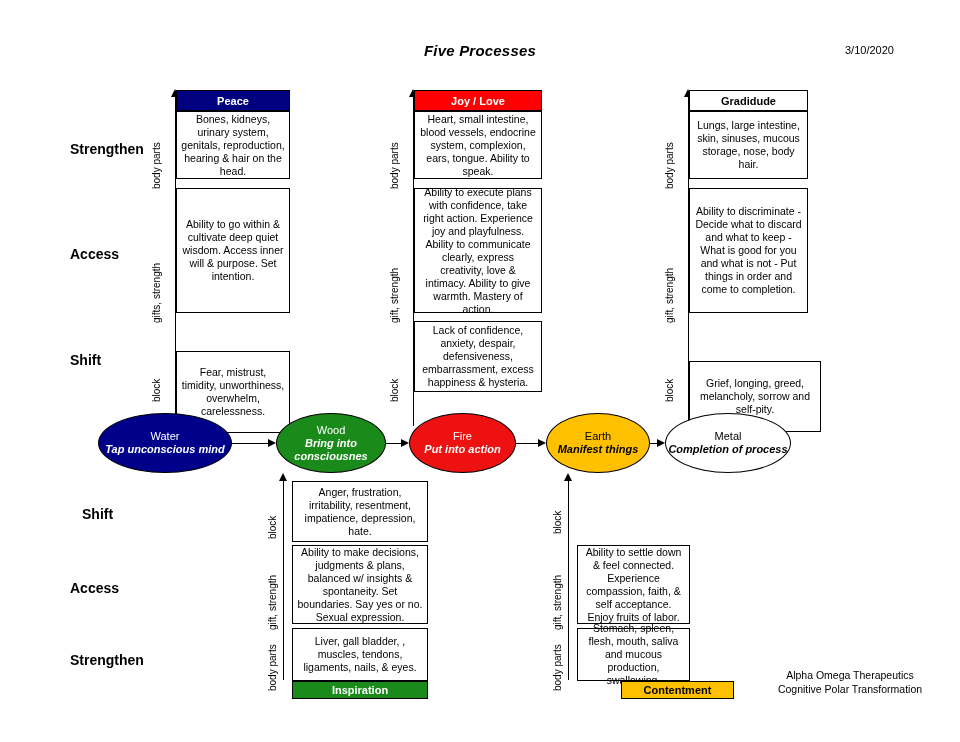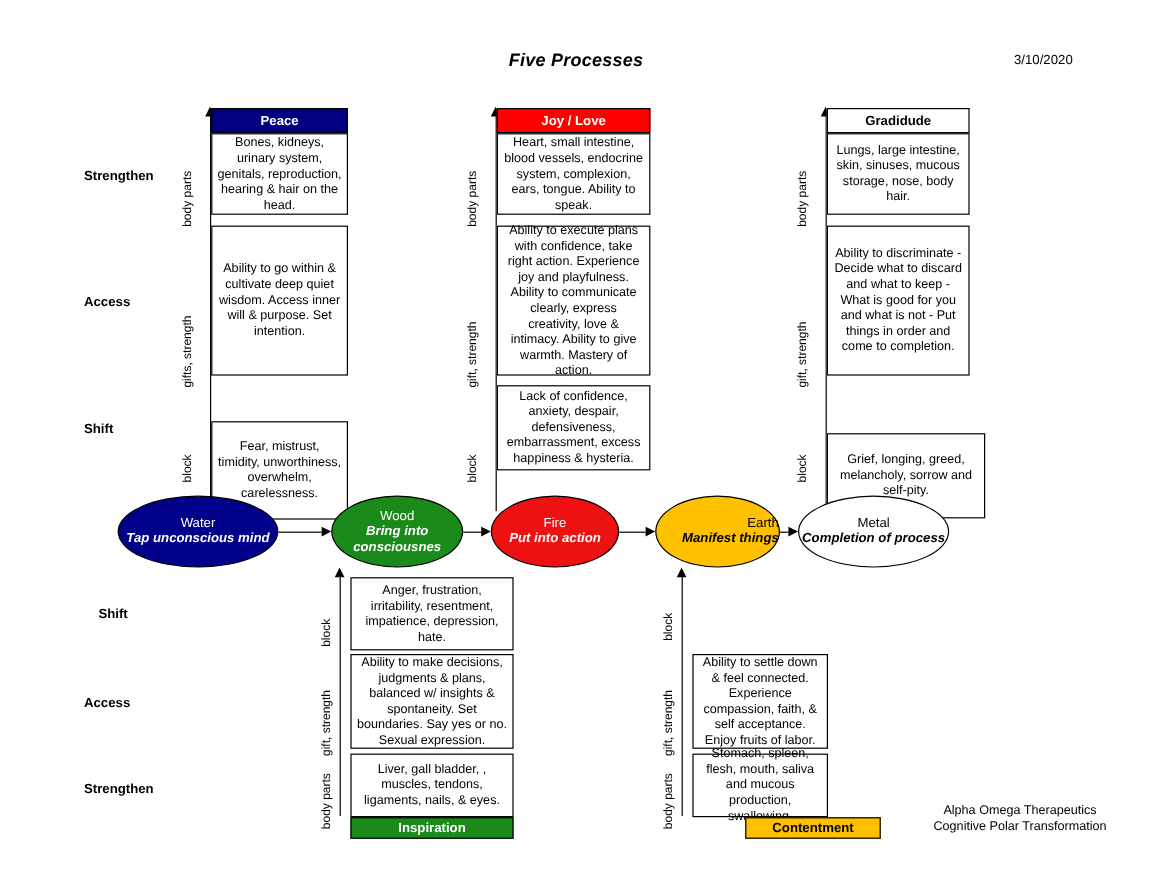--- a/index.html
+++ b/index.html
@@ -40,21 +40,21 @@
     left: 760px; top: 668px;
     width: 180px;
     text-align: center;
     font-size: 10.5px;
     line-height: 14px;
   }
 
   
   .row-label {
     position: absolute;
-    font-size: 11px;
+    font-size: 14px;
     font-weight: bold;
     white-space: nowrap;
   }
 
   
   .vlabel {
     position: absolute;
     font-size: 10px;
     white-space: nowrap;
     transform-origin: left bottom;
@@ -108,21 +108,21 @@
     justify-content: center;
     text-align: center;
     font-size: 11px;
     line-height: 13px;
   }
   .ellipse .e-name { font-weight: normal; }
   .ellipse .e-sub  { font-style: italic; font-weight: bold; }
   .e-navy  { background: #00008b; color: #ffffff; }
   .e-green { background: #1a8a1a; color: #ffffff; }
   .e-red   { background: #ee1111; color: #ffffff; }
-  .e-gold  { background: #ffc000; color: #000000; align-items: flex-end; }
+  .e-gold  { background: #ffc000; color: #000000; }
   .e-white { background: #ffffff; color: #000000; }
 
   
   .hline, .vline {
     position: absolute;
     background: #000000;
   }
   .hline { height: 1px; }
   .vline { width: 1px; }
 

